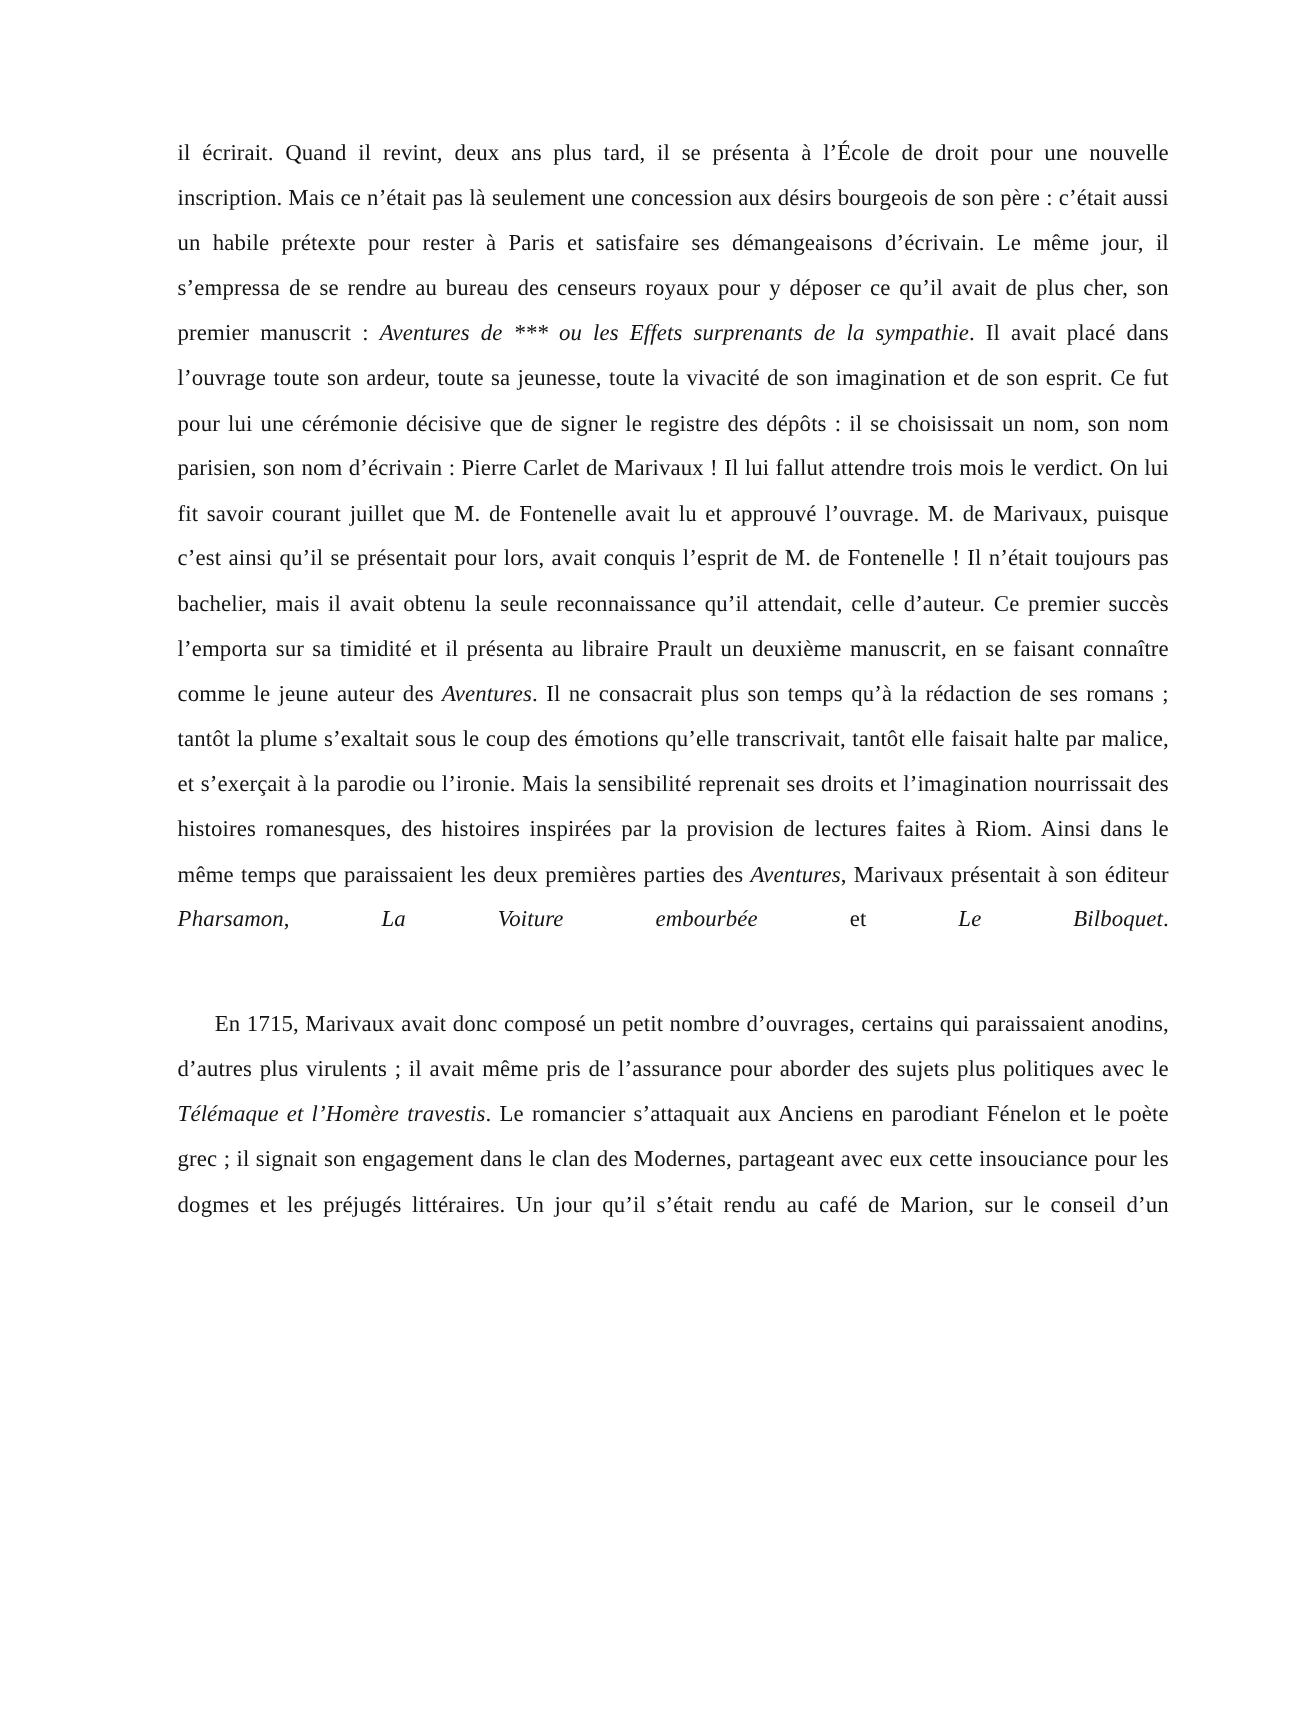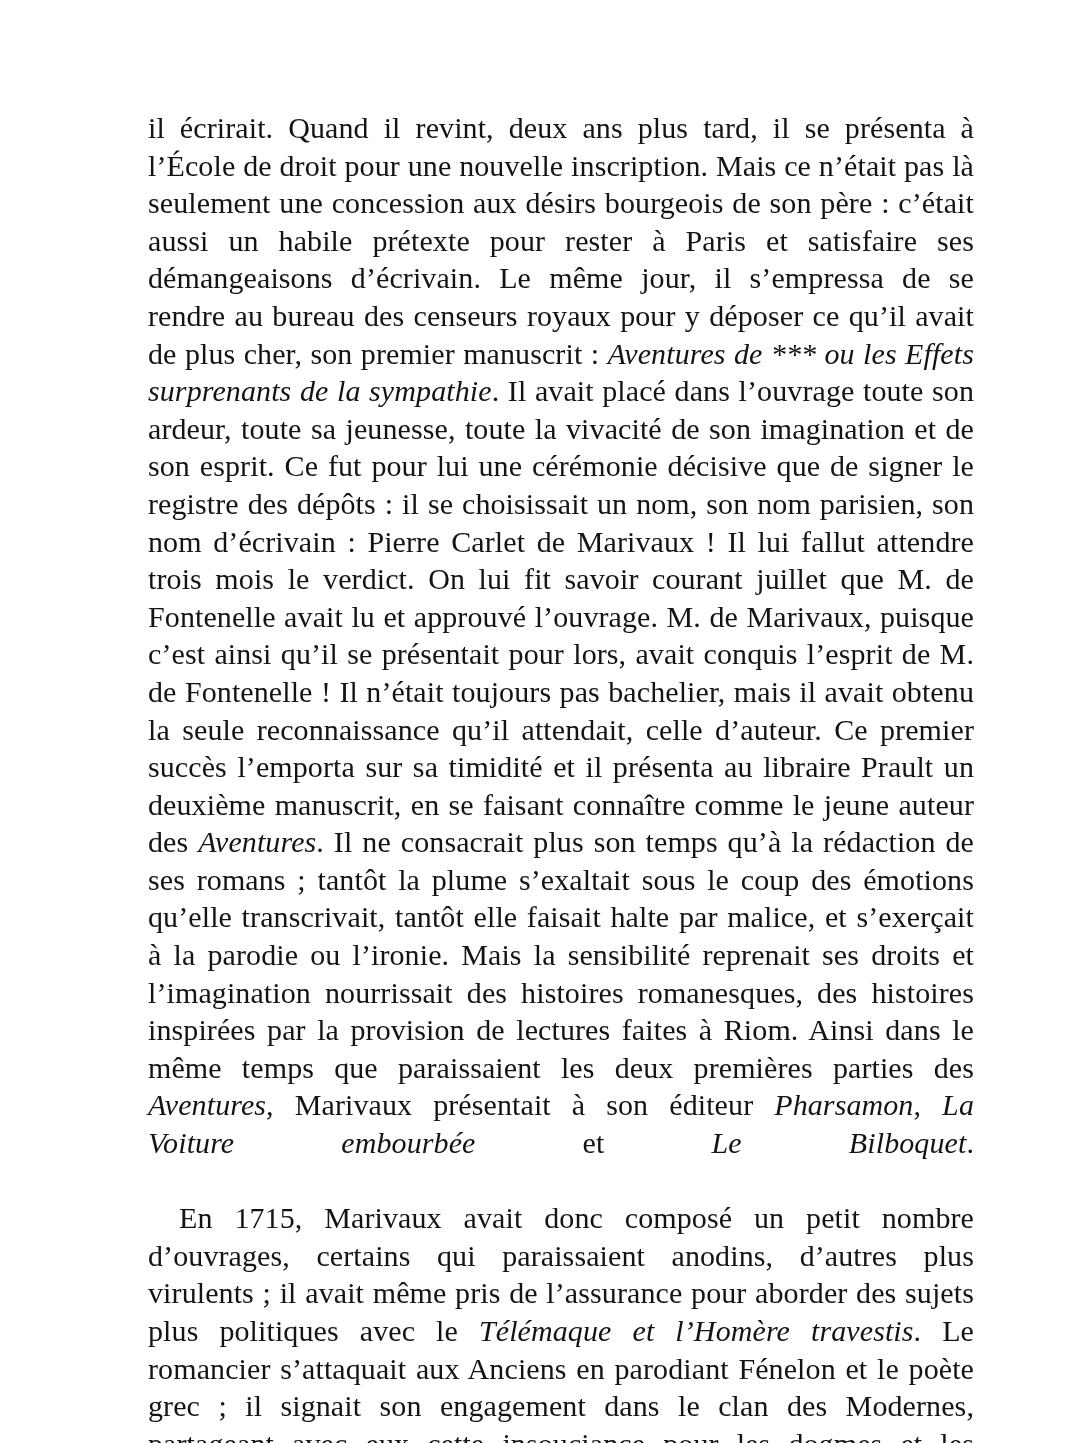--- a/index.html
+++ b/index.html
@@ -28,29 +28,30 @@
     position: absolute;
     left: 148px;
     top: 109px;
     width: 826px;
   }
 
   .para {
     margin: 0;
     text-align: justify;
     text-justify: inter-word;
-    font-size: 30px;
+    font-size: 19px;
     line-height: 37.6px;
     letter-spacing: 0.1px;
     word-spacing: 0.2px;
     -webkit-font-smoothing: none;
   }
 
   .para.indented {
     text-indent: 31px;
+    margin-top: 12px;
   }
 
   .para.continuation {
     text-indent: 0;
   }
 
   
   .para::after {
     content: "";
     display: inline-block;

